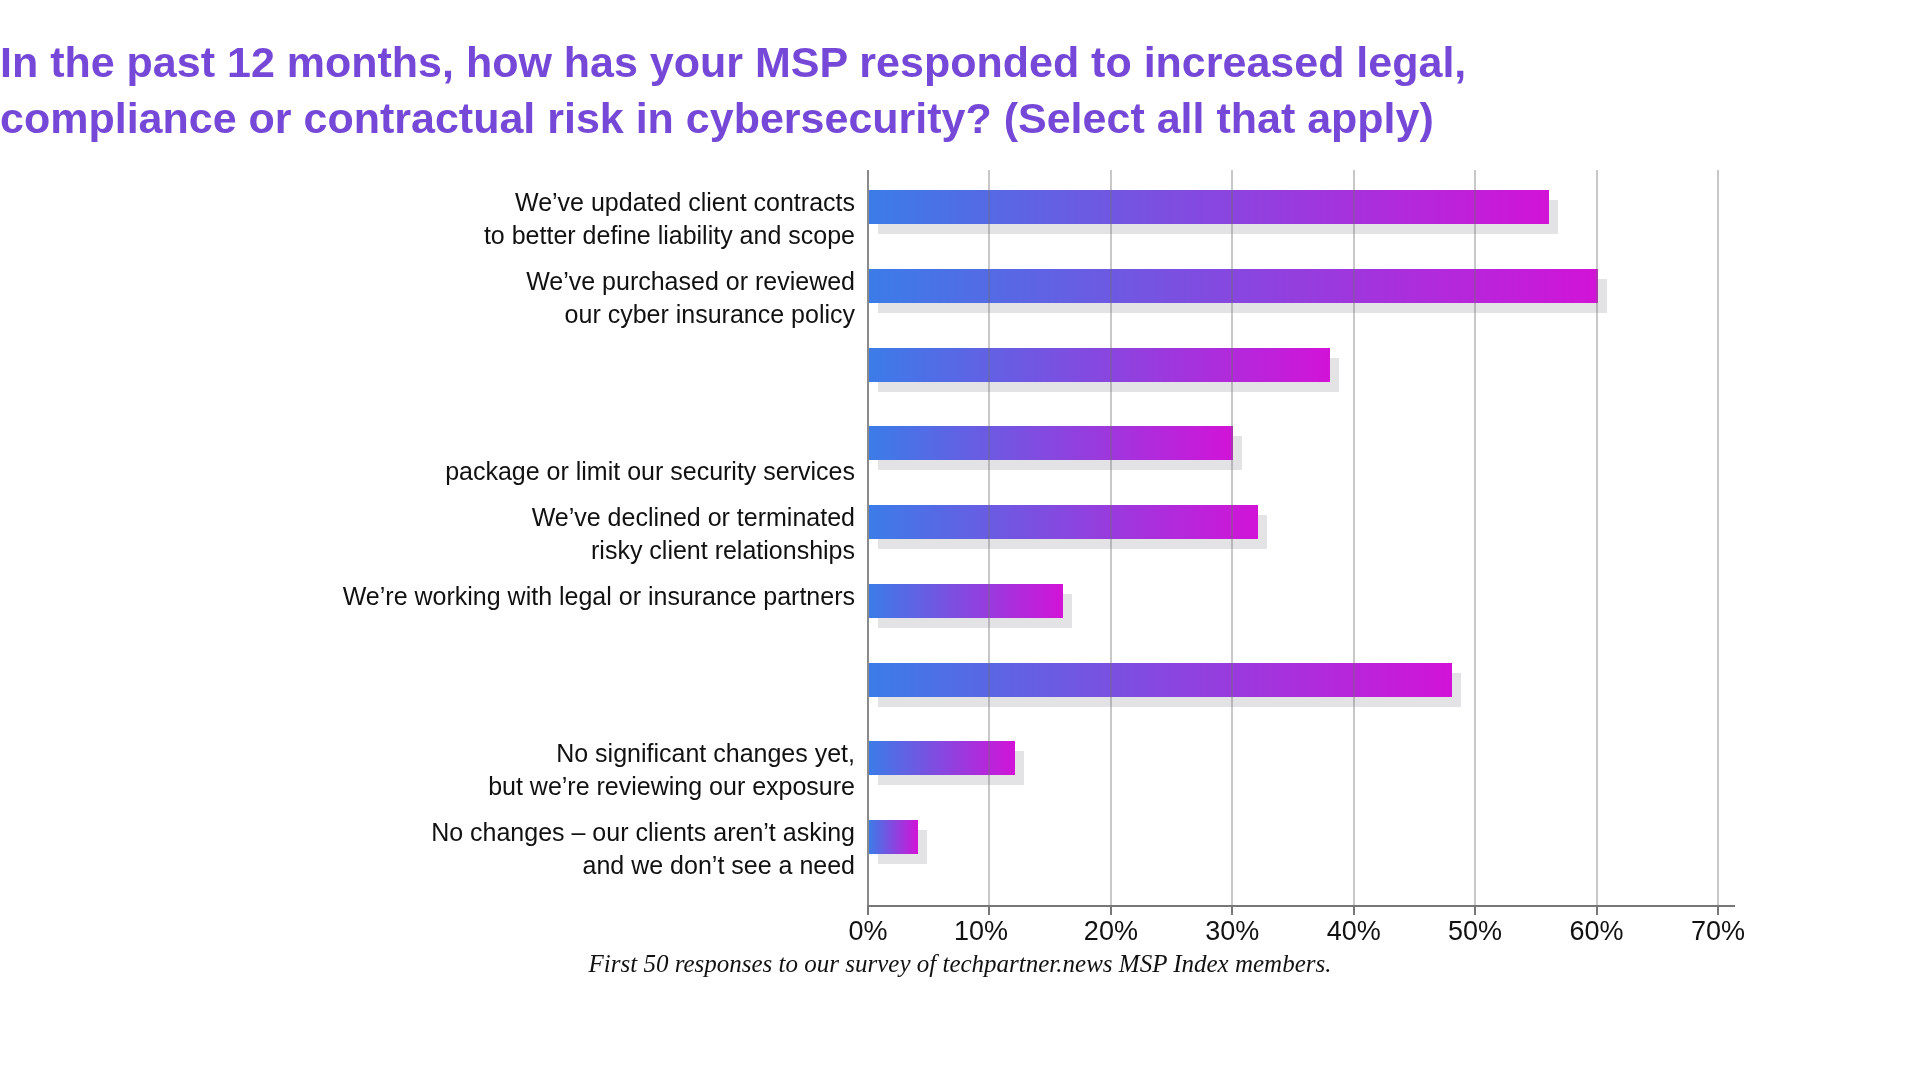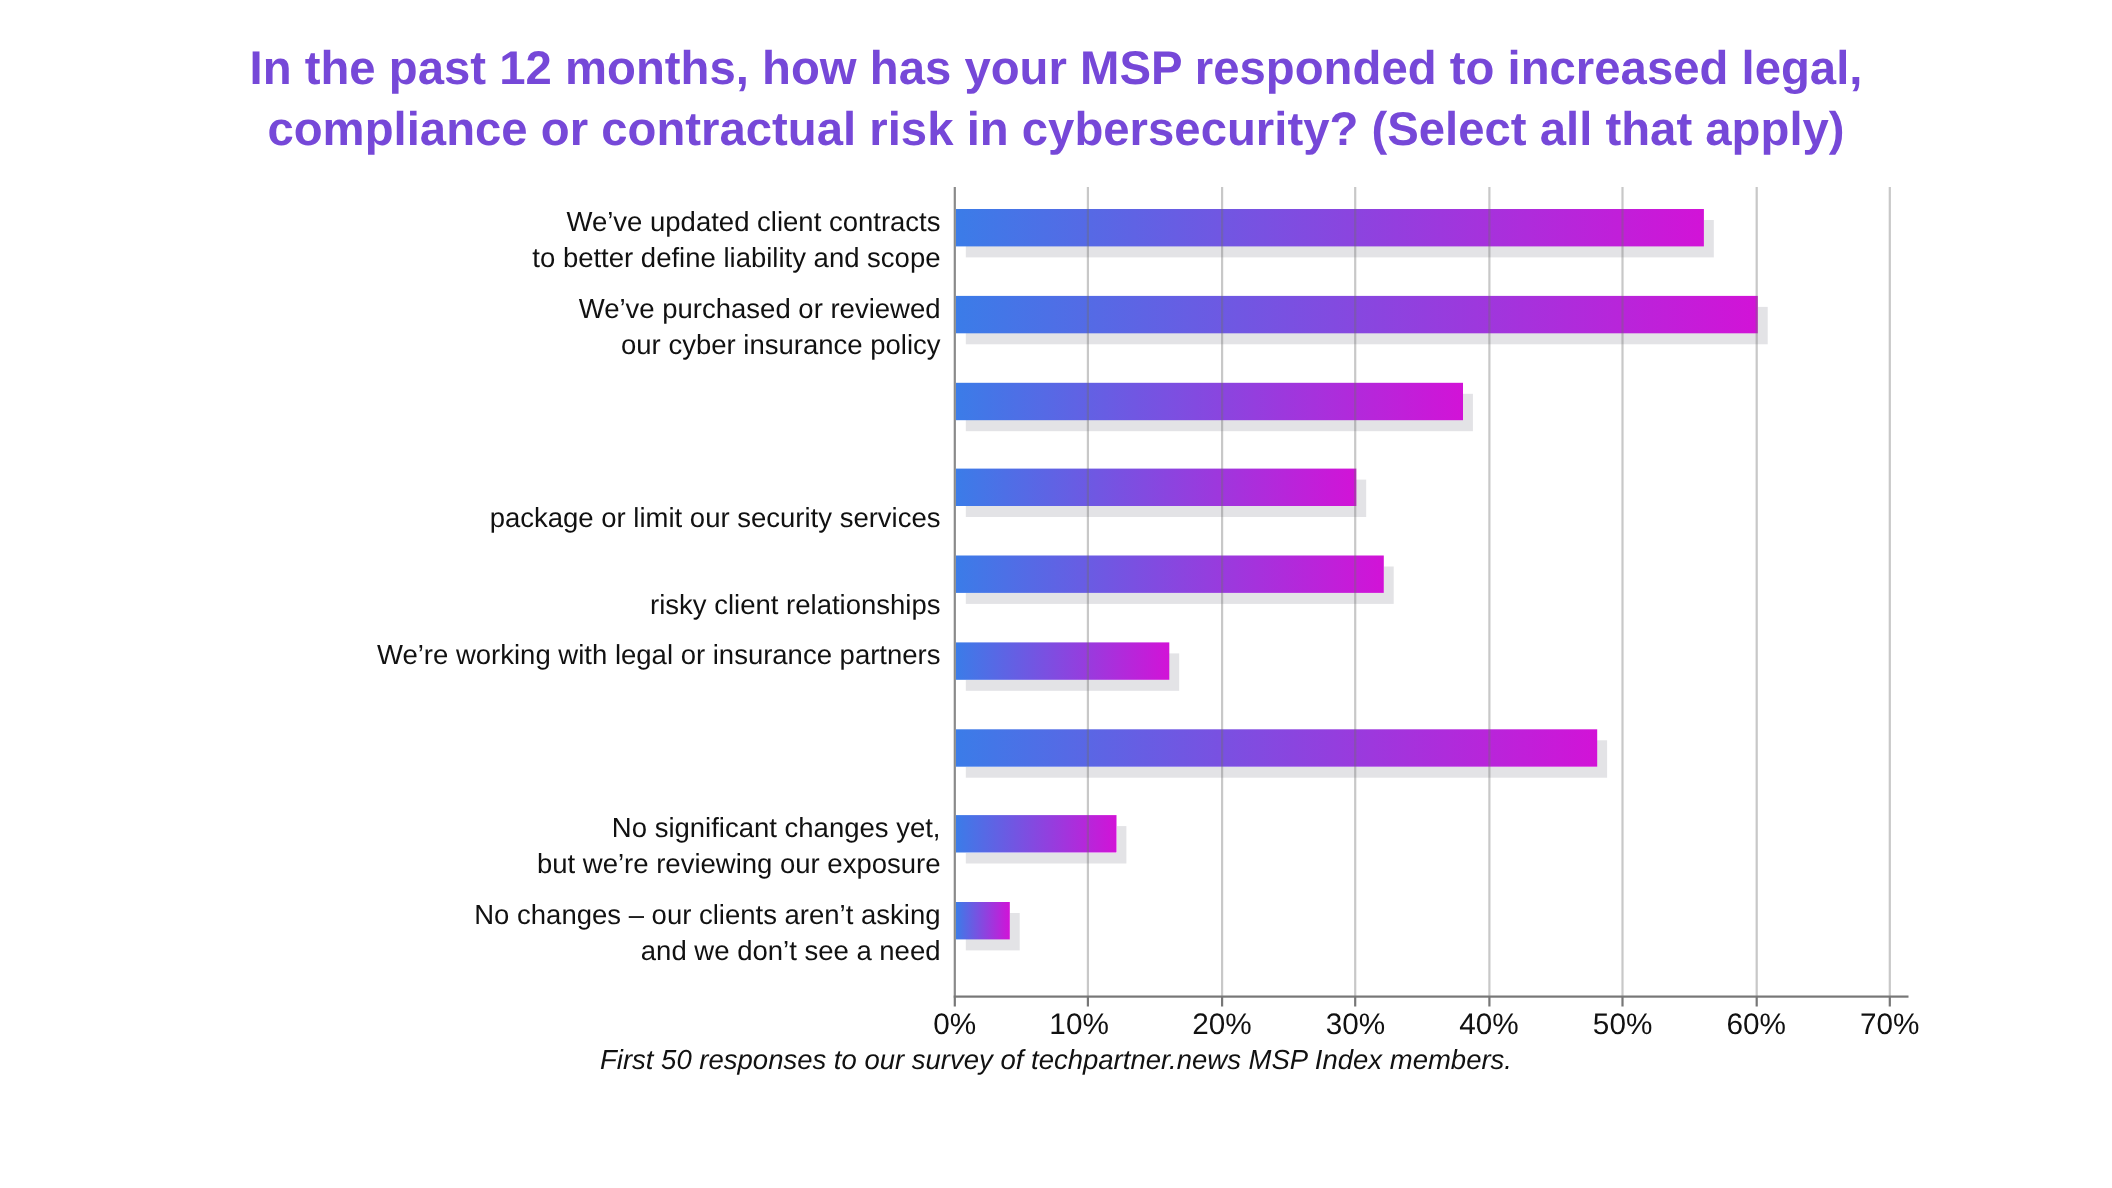--- a/index.html
+++ b/index.html
@@ -7,21 +7,21 @@
     --bar-shadow:#e3e3e6; --gridline:#c3c3c6; --axis:#8a8a8a; --text:#111111;
     --background:#ffffff;
   }
   *{margin:0;padding:0;box-sizing:border-box;}
   html,body{background:#fff;}
   body{font-family:"Liberation Sans", sans-serif;}
   .page{position:relative;width:1920px;height:1080px;background:var(--background);overflow:hidden;}
 
   .title{
     position:absolute;top:34px;left:0;width:100%;
-    text-align:center;color:var(--title);
+    text-align:left;color:var(--title);
     font-size:43px;line-height:56px;font-weight:700;
   }
 
   .plot{position:absolute;left:867px;top:170px;width:868px;height:736px;}
 
   .bars{position:absolute;inset:0;z-index:1;}
   .bar{
     position:absolute;left:2px;height:34px;
     background:linear-gradient(90deg,var(--bar-gradient-start),var(--bar-gradient-end));
     box-shadow:9px 10px 0 0 var(--bar-shadow);
@@ -40,35 +40,35 @@
   .labels{position:absolute;left:0;top:0;width:855px;height:1080px;z-index:1;margin-top:12px;}
   .cat{
     position:absolute;right:0;width:855px;height:66px;
     text-align:right;color:var(--text);
     font-size:25px;line-height:33px;
   }
   .cat .small{font-size:20px;}
 
   .footer{
     position:absolute;top:950px;left:0;width:100%;text-align:center;
-    font-style:italic;font-size:25px;color:var(--text);
+    font-style:italic;font-size:25px;color:var(--text);font-family:Liberation Serif, serif;
   }
 </style>
 </head>
 <body>
 
 <div class="page">
 
   <h1 class="title"><span>In the past 12 months, how has your MSP responded to increased legal,</span><br><span>compliance or contractual risk in cybersecurity? (Select all that apply)</span></h1>
 
   <div class="labels">
     <div class="cat" style="top:174px"><span>We’ve updated client contracts</span><br><span>to better define liability and scope</span></div>
     <div class="cat" style="top:252.75px"><span>We’ve purchased or reviewed</span><br><span>our cyber insurance policy</span></div>
     <div class="cat" style="top:410.25px"><br><span>package or limit our security services</span></div>
-    <div class="cat" style="top:489px"><br><span>risky client relationships</span></div>
+    <div class="cat" style="top:489px"><span>We’ve declined or terminated</span><br><span>risky client relationships</span></div>
     <div class="cat" style="top:567.75px"><span>We’re working with legal or insurance partners</span><br></div>
     <div class="cat" style="top:725.25px"><span>No significant changes yet,</span><br><span>but we’re reviewing our exposure</span></div>
     <div class="cat" style="top:804px"><span>No changes – our clients aren’t asking</span><br><span>and we don’t see a need</span></div>
   </div>
 
   <div class="plot">
 
     <div class="bars">
       <div class="bar" style="top: 20px; width: 680px;" aria-label="We’ve updated client contracts to better define liability and scope: 56%"></div>
       <div class="bar" style="top: 98.75px; width: 728.571px;" aria-label="We’ve purchased or reviewed our cyber insurance policy: 60%"></div>

